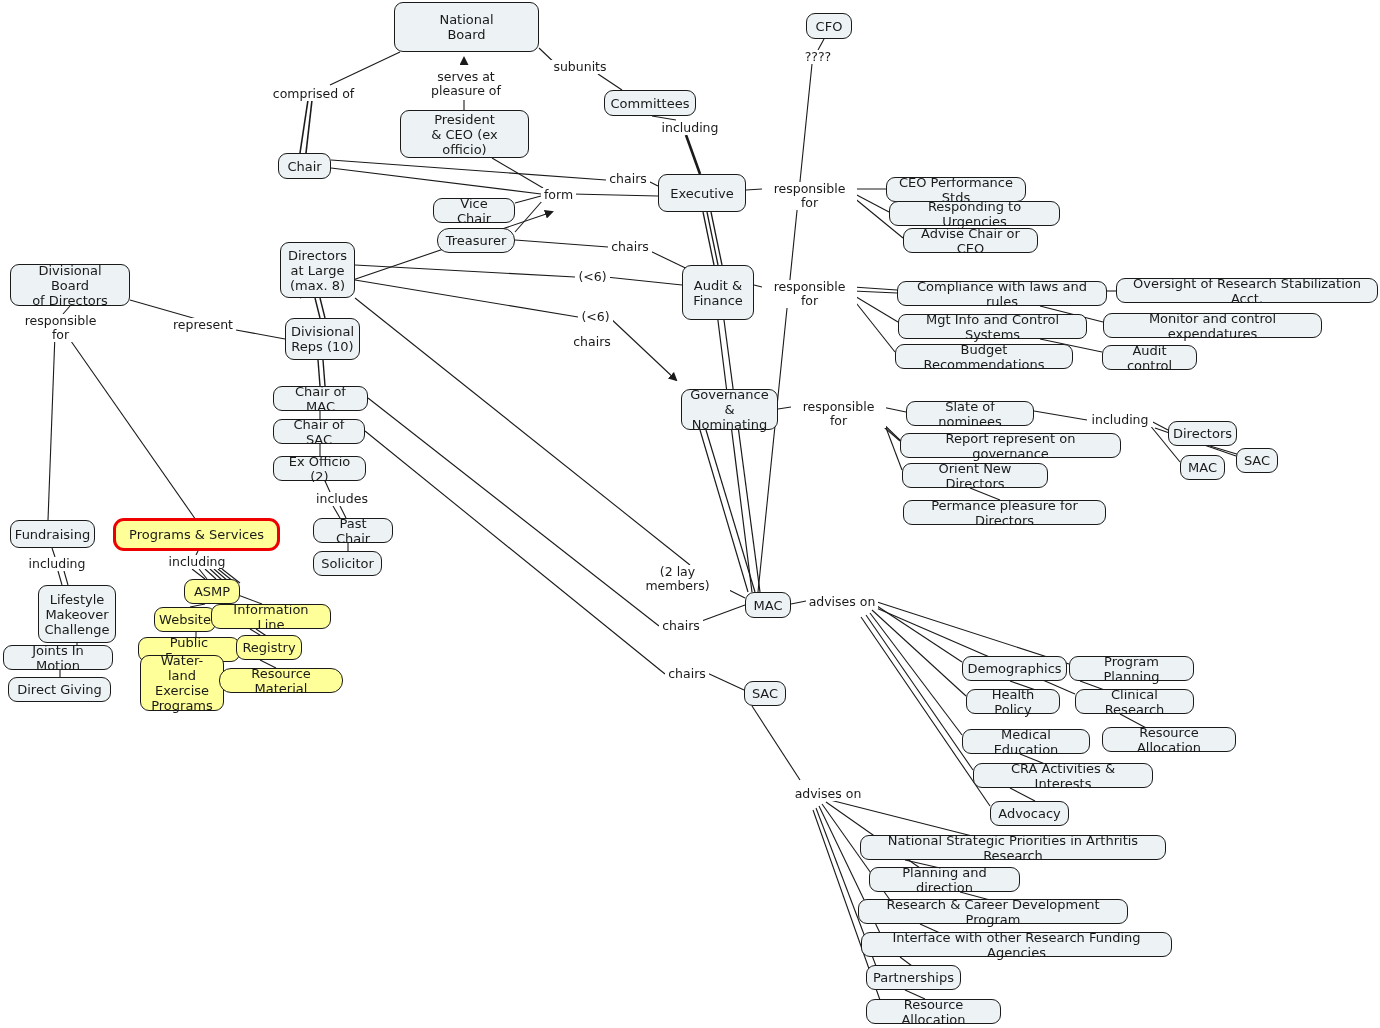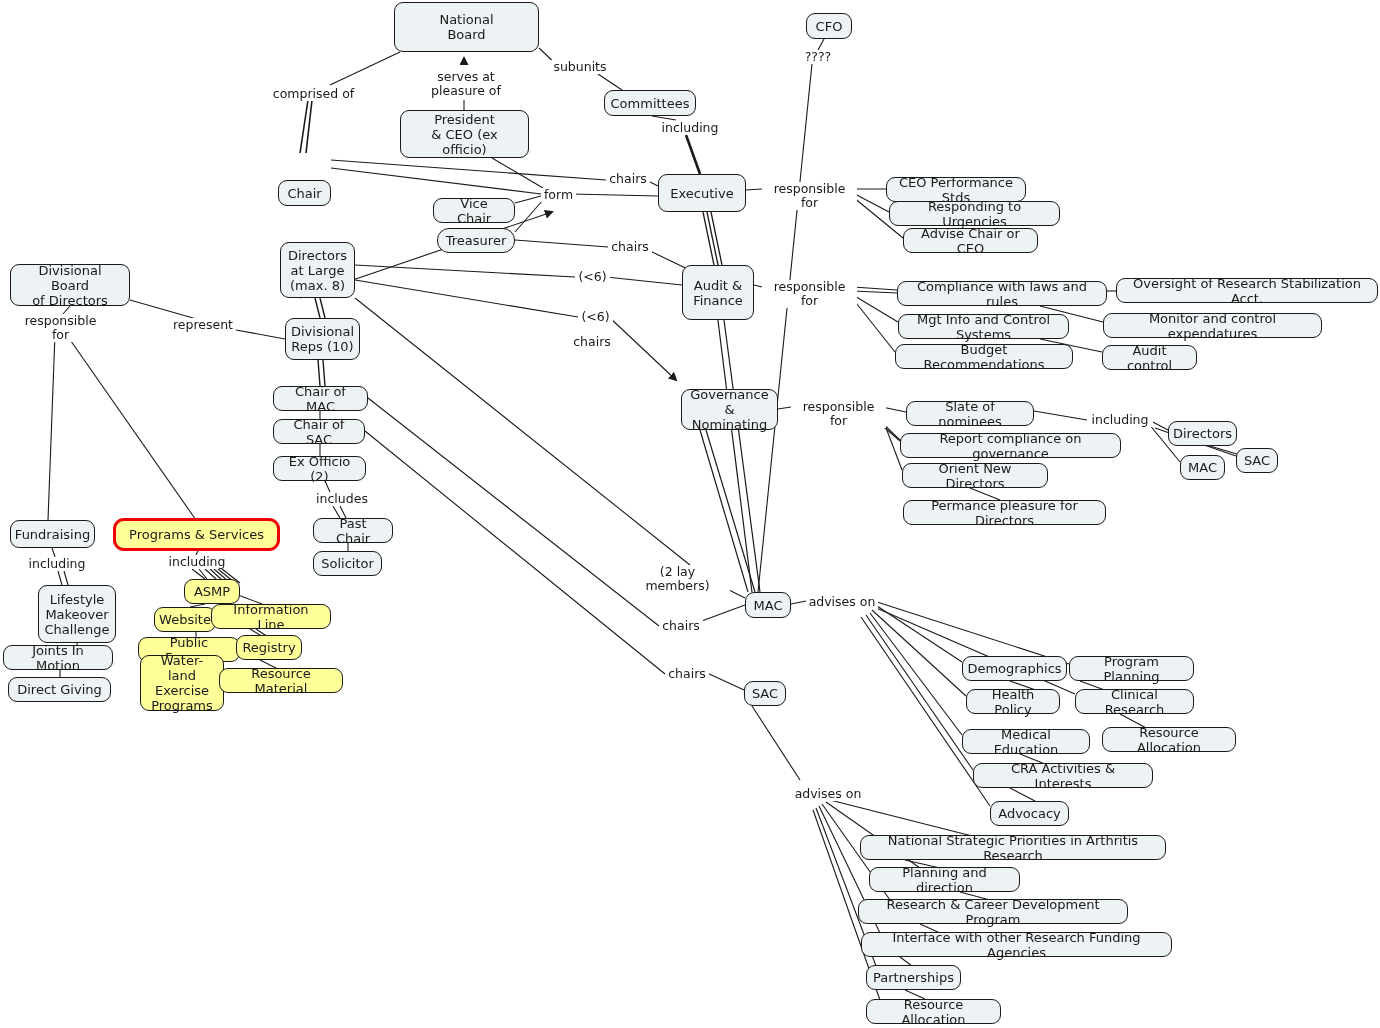--- a/index.html
+++ b/index.html
@@ -237,49 +237,49 @@
     </g>
   </svg>
 
   <div id="node-layer">
       <div class="node" style="left: 394px; top: 2px; width: 145px; height: 50px;">National
 Board</div>
       <div class="node" style="left: 806px; top: 13px; width: 46px; height: 26px;">CFO</div>
       <div class="node" style="left: 604px; top: 90px; width: 92px; height: 26px;">Committees</div>
       <div class="node" style="left: 400px; top: 110px; width: 129px; height: 48px;">President
 &amp; CEO (ex officio)</div>
-      <div class="node" style="left: 278px; top: 153px; width: 53px; height: 26px; margin-top: 27px;">Chair</div>
+      <div class="node" style="left: 278px; top: 153px; width: 53px; height: 26px;">Chair</div>
       <div class="node" style="left: 658px; top: 174px; width: 88px; height: 38px; text-align: center;">Executive</div>
       <div class="node" style="left: 886px; top: 177px; width: 140px; height: 25px;">CEO Performance Stds</div>
       <div class="node" style="left: 433px; top: 198px; width: 82px; height: 25px;">Vice Chair</div>
       <div class="node" style="left: 889px; top: 201px; width: 171px; height: 25px;">Responding to Urgencies</div>
       <div class="node" style="left: 437px; top: 228px; width: 78px; height: 25px; border-radius: 12px;">Treasurer</div>
       <div class="node" style="left: 903px; top: 228px; width: 135px; height: 25px;">Advise Chair or CEO</div>
       <div class="node" style="left: 280px; top: 242px; width: 75px; height: 56px;">Directors
 at Large
 (max. 8)</div>
       <div class="node" style="left: 10px; top: 264px; width: 120px; height: 42px;">Divisional Board
 of Directors</div>
       <div class="node" style="left: 682px; top: 265px; width: 72px; height: 55px;">Audit &amp;
 Finance</div>
       <div class="node" style="left: 897px; top: 281px; width: 210px; height: 25px;">Compliance with laws and rules</div>
       <div class="node" style="left: 1116px; top: 278px; width: 262px; height: 25px;">Oversight of Research Stabilization Acct.</div>
       <div class="node" style="left: 285px; top: 318px; width: 75px; height: 42px;">Divisional
 Reps (10)</div>
-      <div class="node" style="left: 898px; top: 314px; width: 171px; height: 25px;">Mgt Info and Control Systems</div>
+      <div class="node" style="left: 898px; top: 314px; width: 189px; height: 25px; border-radius: 8px;">Mgt Info and Control Systems</div>
       <div class="node" style="left: 1103px; top: 313px; width: 219px; height: 25px;">Monitor and control expendatures</div>
       <div class="node" style="left: 895px; top: 344px; width: 178px; height: 25px;">Budget Recommendations</div>
       <div class="node" style="left: 1102px; top: 345px; width: 95px; height: 25px;">Audit control</div>
       <div class="node" style="left: 273px; top: 386px; width: 95px; height: 25px;">Chair of MAC</div>
       <div class="node" style="left: 681px; top: 389px; width: 97px; height: 41px;">Governance &amp;
 Nominating</div>
       <div class="node" style="left: 906px; top: 401px; width: 128px; height: 25px;">Slate of nominees</div>
       <div class="node" style="left: 273px; top: 419px; width: 92px; height: 25px;">Chair of SAC</div>
       <div class="node" style="left: 1168px; top: 421px; width: 69px; height: 25px;">Directors</div>
-      <div class="node" style="left: 900px; top: 433px; width: 221px; height: 25px;">Report compliance on governance</div>
+      <div class="node" style="left: 900px; top: 433px; width: 221px; height: 25px;">Report represent on governance</div>
       <div class="node" style="left: 273px; top: 456px; width: 93px; height: 25px;">Ex Officio (2)</div>
       <div class="node" style="left: 1236px; top: 448px; width: 42px; height: 25px;">SAC</div>
       <div class="node" style="left: 1180px; top: 455px; width: 45px; height: 25px;">MAC</div>
       <div class="node" style="left: 902px; top: 463px; width: 146px; height: 25px;">Orient New Directors</div>
       <div class="node" style="left: 903px; top: 500px; width: 203px; height: 25px;">Permance pleasure for Directors</div>
       <div class="node" style="left: 10px; top: 520px; width: 85px; height: 28px;">Fundraising</div>
       <div class="node highlight" style="left: 113px; top: 518px; width: 167px; height: 33px;">Programs &amp; Services</div>
       <div class="node" style="left: 313px; top: 518px; width: 80px; height: 25px;">Past Chair</div>
       <div class="node" style="left: 313px; top: 551px; width: 69px; height: 25px;">Solicitor</div>
       <div class="node yellow" style="left: 184px; top: 579px; width: 56px; height: 25px;">ASMP</div>
@@ -290,21 +290,21 @@
       <div class="node yellow" style="left: 154px; top: 607px; width: 62px; height: 25px;">Website</div>
       <div class="node yellow" style="left: 211px; top: 604px; width: 120px; height: 25px;">Information Line</div>
       <div class="node yellow" style="left: 138px; top: 637px; width: 102px; height: 25px;">Public Forums</div>
       <div class="node yellow" style="left: 236px; top: 635px; width: 66px; height: 25px;">Registry</div>
       <div class="node" style="left: 3px; top: 645px; width: 110px; height: 25px;">Joints In Motion</div>
       <div class="node" style="left: 962px; top: 656px; width: 105px; height: 25px;">Demographics</div>
       <div class="node" style="left: 1069px; top: 656px; width: 125px; height: 25px;">Program Planning</div>
       <div class="node yellow" style="left: 140px; top: 655px; width: 84px; height: 56px;">Water-land
 Exercise
 Programs</div>
-      <div class="node yellow" style="left: 219px; top: 668px; width: 124px; height: 25px;">Resource Material</div>
+      <div class="node yellow" style="left: 219px; top: 668px; width: 124px; height: 25px; border-radius: 12px;">Resource Material</div>
       <div class="node" style="left: 966px; top: 689px; width: 94px; height: 25px;">Health Policy</div>
       <div class="node" style="left: 1075px; top: 689px; width: 119px; height: 25px;">Clinical Research</div>
       <div class="node" style="left: 744px; top: 681px; width: 42px; height: 25px;">SAC</div>
       <div class="node" style="left: 8px; top: 677px; width: 103px; height: 25px;">Direct Giving</div>
       <div class="node" style="left: 962px; top: 729px; width: 128px; height: 25px;">Medical Education</div>
       <div class="node" style="left: 1102px; top: 727px; width: 134px; height: 25px;">Resource Allocation</div>
       <div class="node" style="left: 973px; top: 763px; width: 180px; height: 25px;">CRA Activities &amp; Interests</div>
       <div class="node" style="left: 990px; top: 801px; width: 79px; height: 25px;">Advocacy</div>
       <div class="node" style="left: 860px; top: 835px; width: 306px; height: 25px;">National Strategic Priorities in Arthritis Research</div>
       <div class="node" style="left: 869px; top: 867px; width: 151px; height: 25px;">Planning and direction</div>

